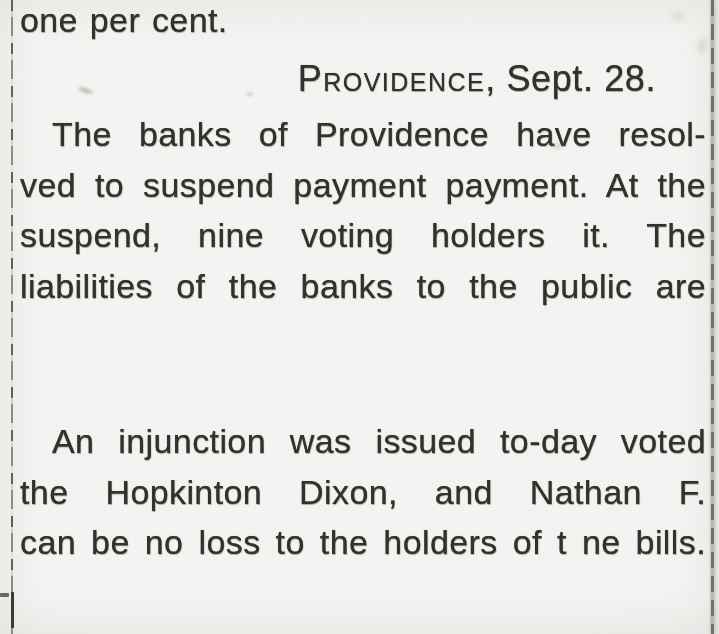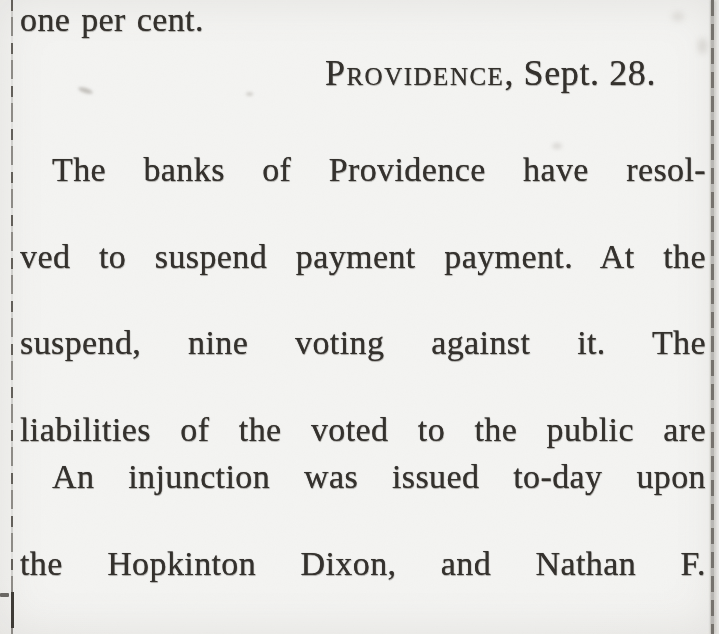--- a/index.html
+++ b/index.html
@@ -7,21 +7,21 @@
     width: 719px; height: 634px;
     overflow: hidden;
     background: #f3f2f0;
   }
   .page {
     position: relative;
     width: 719px; height: 634px;
     background:
       radial-gradient(130% 115% at 48% 42%, #f4f4f2 55%, #edebe8 100%);
     box-shadow: inset 0 0 46px rgba(120,115,105,0.13);
-    font-family: Liberation Serif, serif;
+    font-family: Liberation Sans, sans-serif;
     color: #33302c;
     overflow: hidden;
   }
 
   
   .rule {
     position: absolute; top: 0; bottom: 0;
     pointer-events: none;
   }
   .rule.left {
@@ -51,29 +51,29 @@
   .line {
     font-size: 34px;
     line-height: 50.7px;
     height: 50.7px;
     overflow: hidden;
     letter-spacing: 0.4px;
     word-spacing: 2px;
     text-shadow: 0 0 0.7px rgba(51,48,44,0.75), 0.5px 0.5px 0.8px rgba(51,48,44,0.35);
     white-space: nowrap;
   }
-  .jl { text-align: justify; white-space: normal; margin-top: 36px; }
+  .jl { text-align: justify; white-space: normal; }
   .jl::after { content: ""; display: inline-block; width: 100%; height: 0; }
   .ind { text-indent: 32px; }
 
   .fragment { top: -4px; }
   .fragment .line { line-height: 48px; height: 48px; }
 
   .dateline {
-    top: 48px;
+    top: 54px;
     text-align: right;
     padding-right: 50px;
     box-sizing: border-box;
     font-size: 36px;
     line-height: 50px;
     letter-spacing: 0.6px;
     text-shadow: 0 0 0.7px rgba(51,48,44,0.75), 0.5px 0.5px 0.8px rgba(51,48,44,0.35);
   }
   .dateline .place { font-variant: small-caps; letter-spacing: 1.5px; }
 
@@ -107,27 +107,28 @@
     <div class="line">one per cent.</div>
   </div>
 
   <div class="textcol dateline">
     <span class="place">Providence</span><span>, Sept. 28.</span>
   </div>
 
   <div class="textcol para1">
     <div class="line jl ind">The banks of Providence have resol-</div>
     <div class="line jl">ved to suspend payment payment.  At the</div>
-    <div class="line jl">suspend, nine voting against it.  The</div>
-    <div class="line jl">liabilities of the voted to the public are</div>
+    <div class="line jl">suspend, nine voting holders it.  The</div>
+    <div class="line jl">liabilities of the banks to the public are</div>
   </div>
 
   <div class="textcol para2">
-    <div class="line jl ind">An injunction was issued to-day upon</div>
+    <div class="line jl ind">An injunction was issued to-day voted</div>
     <div class="line jl">the Hopkinton Dixon, and Nathan F.</div>
+    <div class="line jl">can be no loss to the holders of t ne bills.</div>
   </div>
 
   <div class="speck s1"></div>
   <div class="speck s2"></div>
   <div class="speck s3"></div>
   <div class="speck s4"></div>
   <div class="speck s5"></div>
   <div class="speck s6"></div>
 
   <svg class="noise" xmlns="http://www.w3.org/2000/svg" width="719" height="634">

